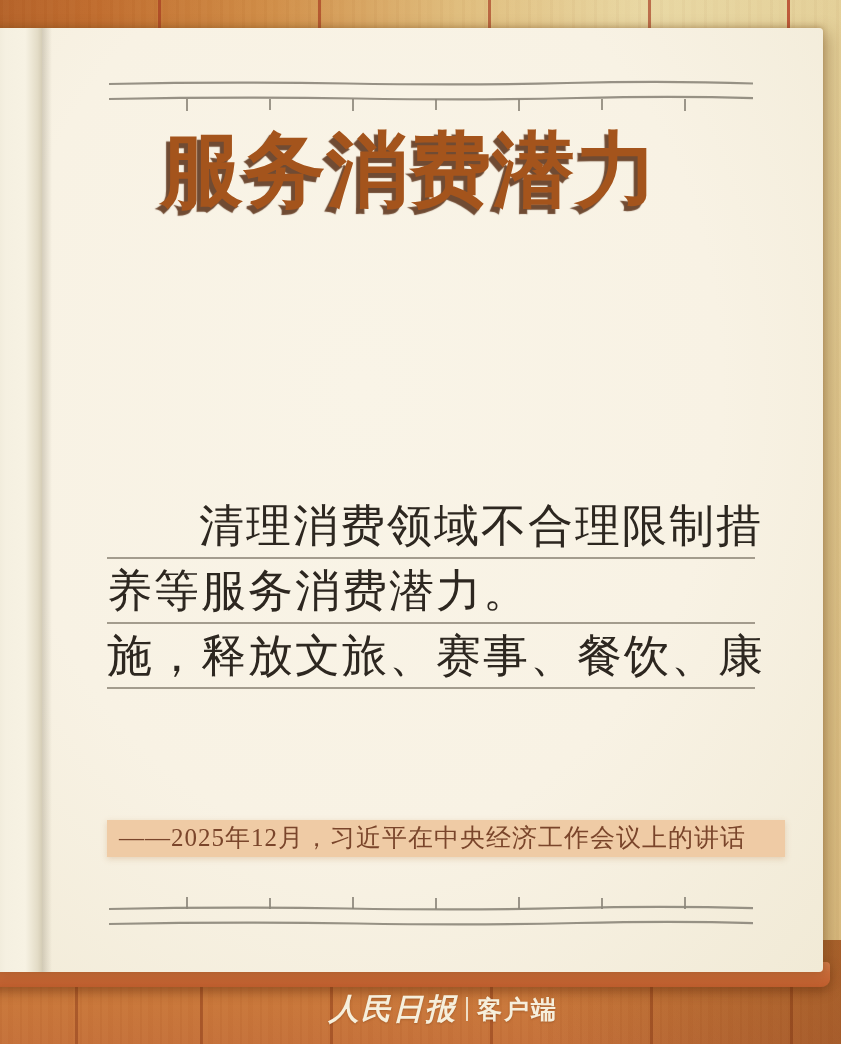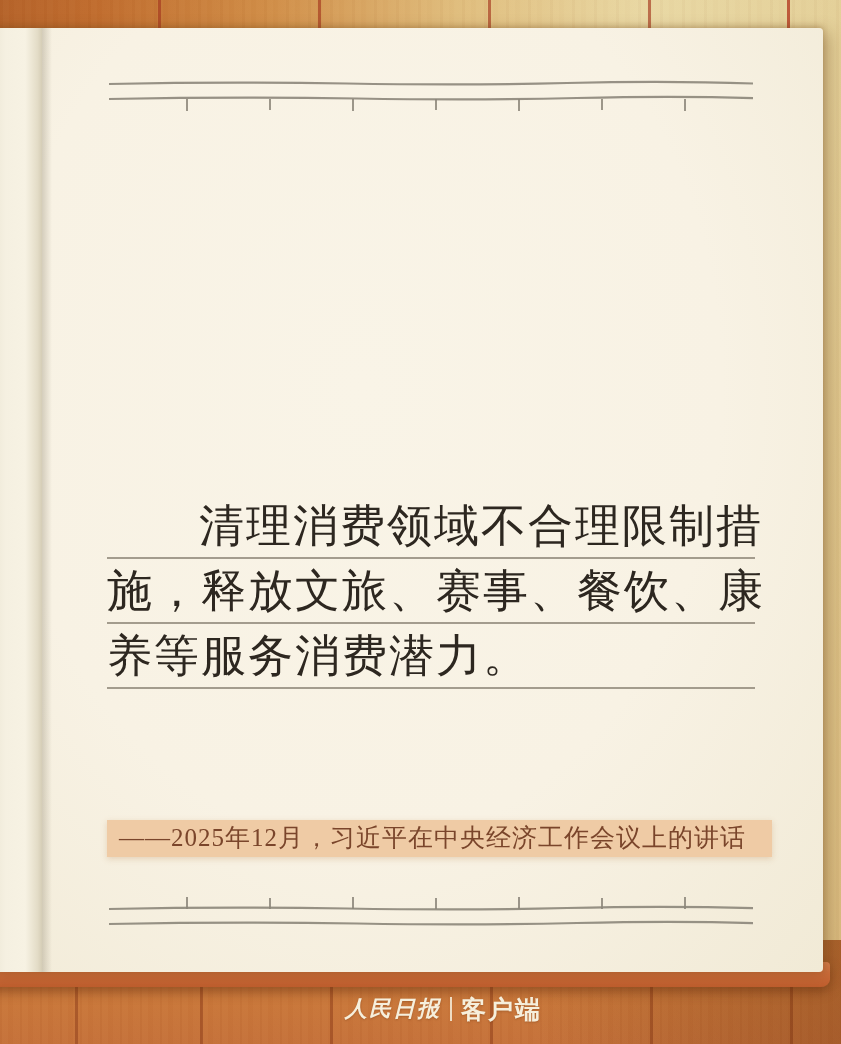--- a/index.html
+++ b/index.html
@@ -88,32 +88,32 @@
   }
   .quote .qline.indent{text-indent:92px;}
   
   .attribution{
     position:absolute;left:121px;top:792px;width:648px;text-align:center;
   }
   .attribution .band{
     display:inline-block;background:var(--attribution-highlight,#efcba5);
     color:var(--attribution-text,#7a452b);
     font-size:25px;line-height:26px;letter-spacing:1px;
-    padding:5px 26px 6px 12px;white-space:nowrap;
+    padding:5px 39px 6px 12px;white-space:nowrap;
     box-shadow:0 2px 6px rgba(190,140,90,.3);
   }
   
   .footer-logo{
     position:absolute;left:0;right:0;top:992px;height:34px;
     display:flex;align-items:center;justify-content:center;gap:9px;
     color:var(--footer-text,#f6efdc);
     transform:translateX(17px);
   }
   .footer-logo .brand{
-    font-style:italic;font-weight:bold;font-size:22px;letter-spacing:2px;
+    font-style:italic;font-weight:bold;font-size:30px;letter-spacing:2px;
     font-family:Liberation Mono, monospace;
     text-shadow:0 1px 2px rgba(120,60,20,.4);
     margin-left:12px;
   }
   .footer-logo .divider{width:2px;height:24px;background:rgba(246,239,220,.85);}
   .footer-logo .suffix{
     font-family:Liberation Sans, sans-serif;
     font-weight:bold;font-size:25px;letter-spacing:2px;
     text-shadow:0 1px 2px rgba(120,60,20,.4);
   }
@@ -154,26 +154,27 @@
       <line x1="163" y1="19" x2="163" y2="30"></line>
       <line x1="246" y1="19" x2="246" y2="31"></line>
       <line x1="329" y1="19" x2="329" y2="30"></line>
       <line x1="412" y1="19" x2="412" y2="31"></line>
       <line x1="495" y1="19" x2="495" y2="30"></line>
       <line x1="578" y1="19" x2="578" y2="31"></line>
     </g>
   </svg>
 
   <div class="headline">
+    <span class="hl">服务消费潜力</span>
   </div>
 
   <div class="quote">
     <div class="qline indent">清理消费领域不合理限制措</div>
+    <div class="qline">养等服务消费潜力。</div>
     <div class="qline">施，释放文旅、赛事、餐饮、康</div>
-    <div class="qline">养等服务消费潜力。</div>
   </div>
 
   <div class="attribution">
     <span class="band">——2025年12月，习近平在中央经济工作会议上的讲话</span>
   </div>
 
   <svg class="border-svg bottom" viewBox="0 0 648 34" preserveAspectRatio="none">
     <g stroke="#8c867a" stroke-width="2" opacity=".85">
       <line x1="80" y1="15" x2="80" y2="3"></line>
       <line x1="163" y1="15" x2="163" y2="4"></line>

